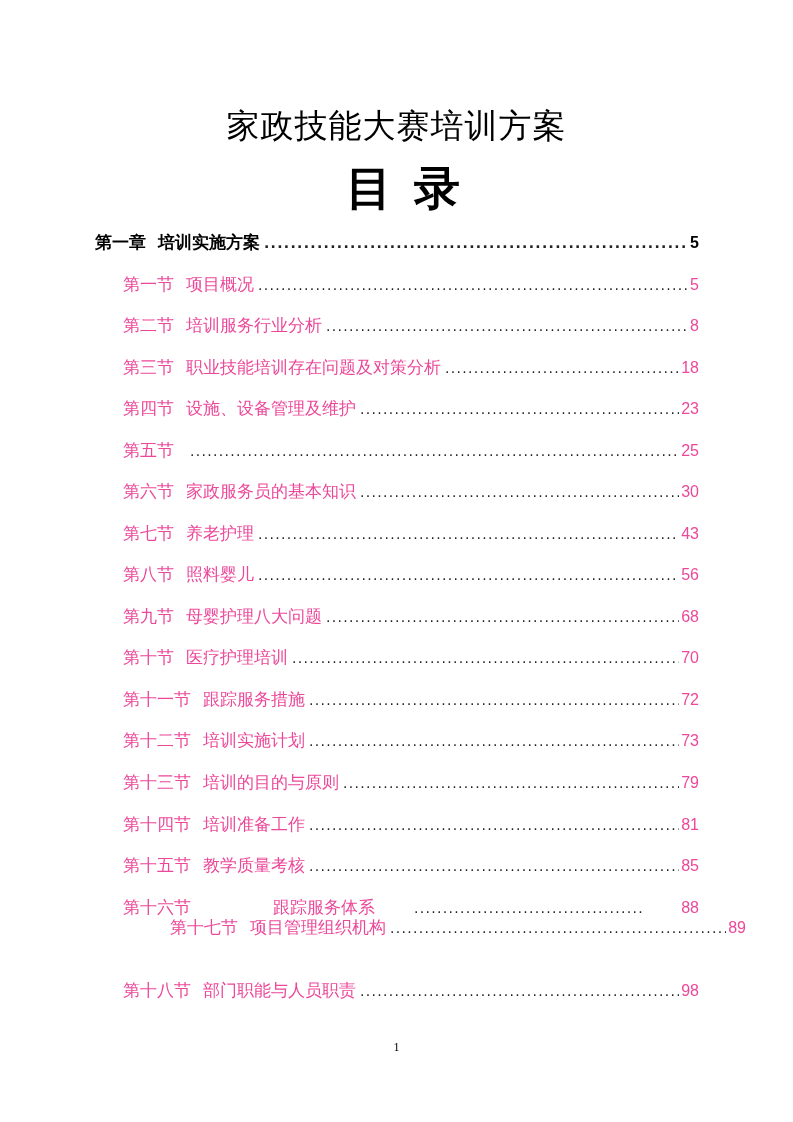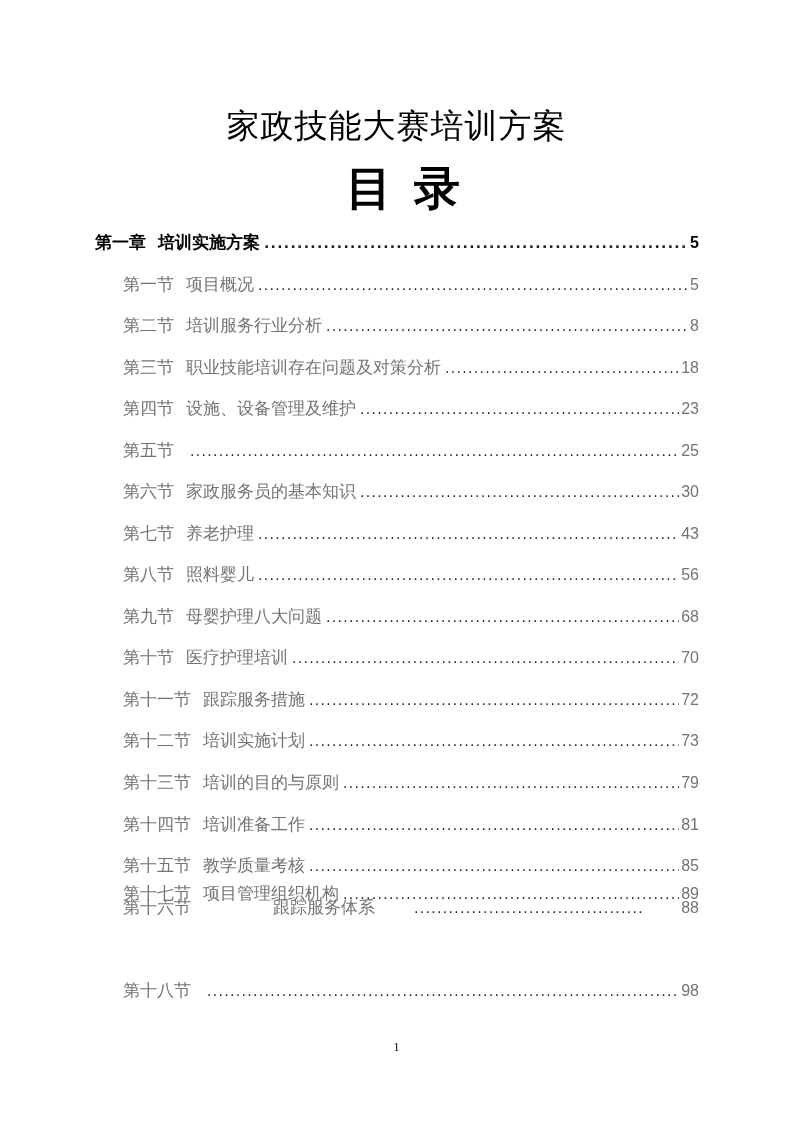--- a/index.html
+++ b/index.html
@@ -56,21 +56,21 @@
     .toc-row.chapter {
       left: 95px;
       width: 604px;
       font-size: 17px;
       font-weight: bold;
     }
     .toc-row.section {
       left: 123px;
       width: 576px;
       font-size: 17px;
-      color: #737373;
+      color: #ec4899;
     }
     .toc-label-num {
       flex: 0 0 auto;
     }
     .toc-label-gap {
       display: inline-block;
       width: 12px;
       flex: 0 0 auto;
     }
     .toc-label-title {
@@ -242,30 +242,31 @@
   </div>
 
   <div class="toc-row section" style="top:894px;gap:35px;">
     <span class="toc-label-num">第十六节</span>
     <span class="toc-label-gap"></span>
     <span class="toc-label-title">跟踪服务体系</span>
     <span class="toc-leader"></span>
     <span class="toc-page">88</span>
   </div>
 
-  <div class="toc-row section" style="top:880px;">
+  <div class="toc-row section" style="top:914px;margin-left:47px;">
     <span class="toc-label-num">第十七节</span>
     <span class="toc-label-gap"></span>
     <span class="toc-label-title">项目管理组织机构</span>
     <span class="toc-leader"></span>
     <span class="toc-page">89</span>
   </div>
 
   <div class="toc-row section" style="top:977px;">
     <span class="toc-label-num">第十八节</span>
     <span class="toc-label-gap"></span>
+    <span class="toc-label-title">部门职能与人员职责</span>
     <span class="toc-leader"></span>
     <span class="toc-page">98</span>
   </div>
 
 </div>
 
 <div class="page-number">1</div>
 
 </body></html>

